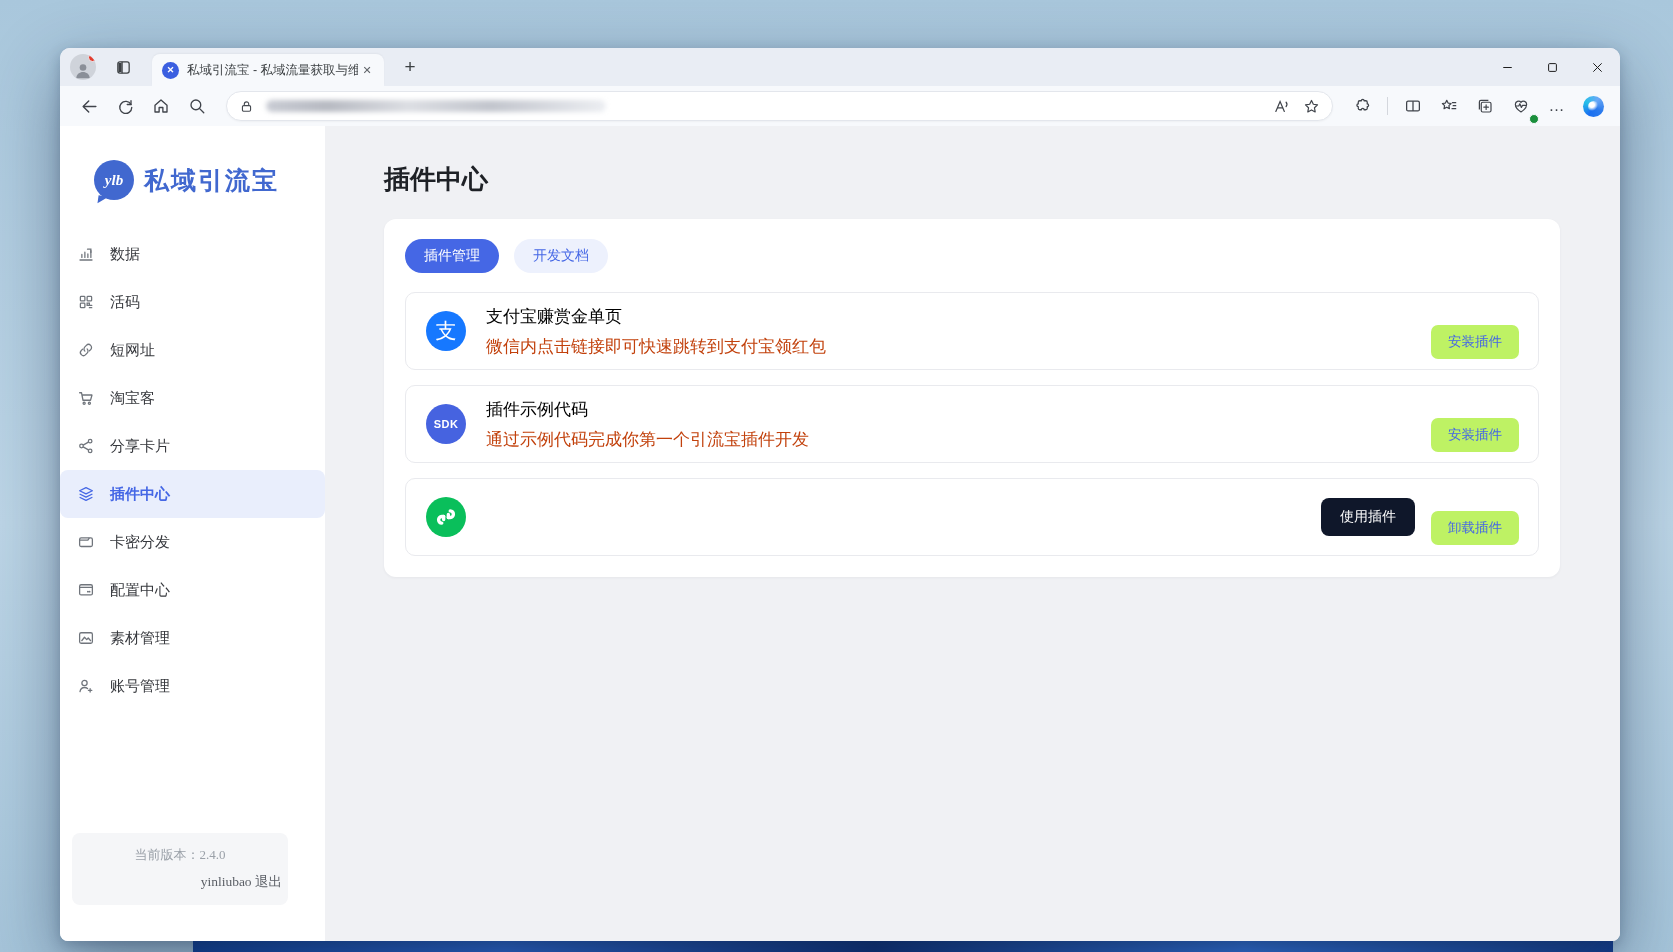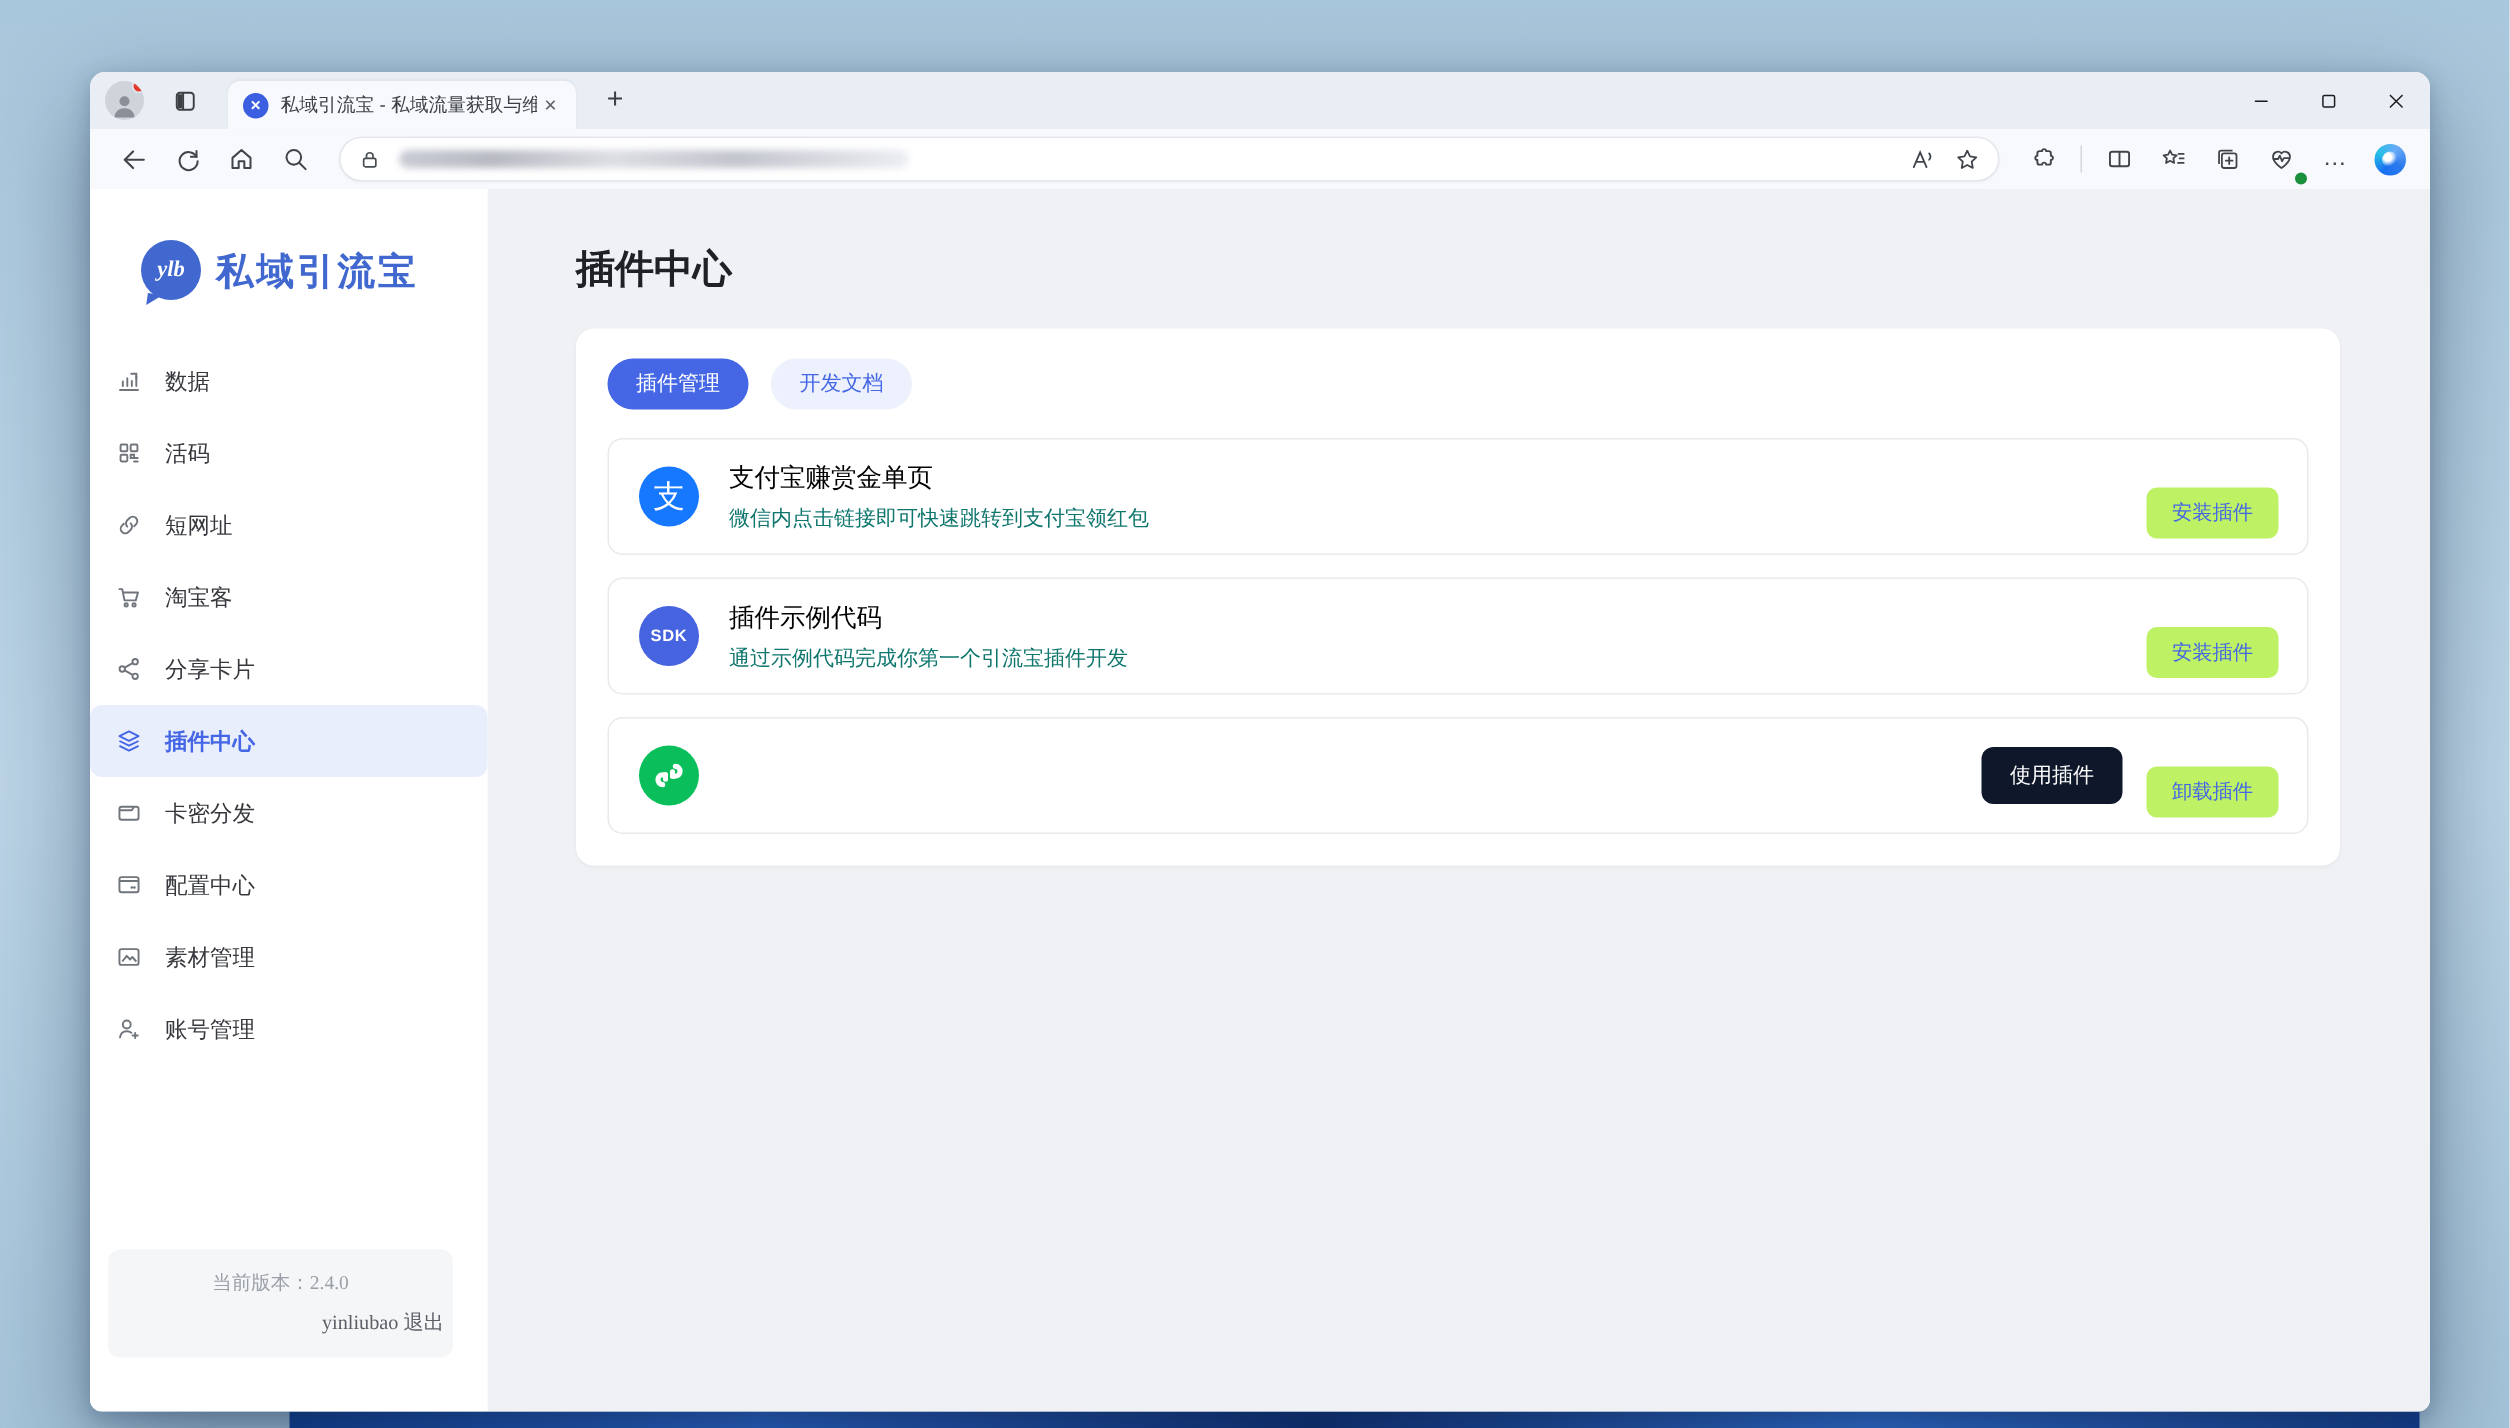--- a/index.html
+++ b/index.html
@@ -54,39 +54,39 @@
   .logo{ display:flex; align-items:center; margin:6px 0 30px 34px; }
   .logo-bubble{ width:40px; height:40px; border-radius:50%; background:#4168cf; color:#fff; display:flex; align-items:center; justify-content:center; font-size:15px; font-weight:bold; font-style:italic; position:relative; flex:none; }
   .logo-bubble::after{ content:""; position:absolute; left:4px; bottom:-4px; width:0; height:0;
     border-left:10px solid #4168cf; border-bottom:8px solid transparent; transform:rotate(8deg); }
   .logo-text{ margin-left:10px; font-size:25px; font-weight:bold; color:#4168cf; letter-spacing:2px; }
   .nav{ padding:0 0; }
   .nav-item{ height:48px; border-radius:8px; display:flex; align-items:center; padding-left:17px; gap:15px; font-size:15px; color:#36383d; cursor:pointer; }
   .nav-item .nicon{ width:18px; height:18px; color:#70757c; flex:none; }
   .nav-item.active{ background:#e9eefc; color:#4567e5; font-weight:bold; }
   .nav-item.active .nicon{ color:#4567e5; }
-  .version-box{ position:absolute; left:12px; right:23px; bottom:36px; background:#f5f6f8; border-radius:8px; padding:13px 6px 14px; text-align:center; }
+  .version-box{ position:absolute; left:12px; right:37px; bottom:36px; background:#f5f6f8; border-radius:8px; padding:13px 6px 14px; text-align:center; }
   .version-line{ font-size:13px; color:#9aa0a8; }
   .account-line{ margin-top:9px; font-size:13.5px; color:#5c6067;text-align:right; }
   .logout{ cursor:pointer; }
   .main{ flex:1; background:#f0f1f4; padding:36px 60px 0 59px; }
   .page-title{ font-size:26px; font-weight:600; color:#1e2126; margin-bottom:22px; }
   .panel{ background:#ffffff; border-radius:12px; padding:20px 21px 21px; box-shadow:0 1px 3px rgba(30,40,60,.05); }
   .tabs{ display:flex; gap:15px; margin-bottom:19px; }
   .tab-pill{ padding:8px 19px; border-radius:18px; font-size:14px; cursor:pointer; border:none; font-family:inherit; }
   .tab-pill.active{ background:#4567e5; color:#ffffff; }
   .tab-pill.inactive{ background:#edf1fd; color:#4567e5; }
   .plugin-row{ border:1px solid #e9eaee; border-radius:10px; height:78px; display:flex; align-items:center; padding:0 19px 0 20px; margin-bottom:15px; background:#fff; }
   .plugin-row:last-child{ margin-bottom:0; }
   .picon{ width:40px; height:40px; border-radius:50%; color:#fff; display:flex; align-items:center; justify-content:center; margin-right:20px; flex:none; }
   .picon.alipay{ background:#1678ff; font-size:21px; }
   .picon.sdk{ background:#4663e0; font-size:11px; font-weight:bold; letter-spacing:.5px; }
   .picon.wxmini{ background:#0abf5b; }
   .ptext .ptitle{ font-size:17px; color:#000000; font-weight:500; }
-  .ptext .pdesc{ font-size:14px; color:#0f766e; margin-top:7px; }
+  .ptext .pdesc{ font-size:17px; color:#c2410c; margin-top:7px; }
   .pspacer{ flex:1; }
   .pbtns{ display:flex; align-items:center; gap:16px; }
   .btn{ border:none; font-family:inherit; border-radius:7px; cursor:pointer; }
   .btn.light{ background:#bef264; color:#4567e5; font-size:13.5px; padding:8px 17px;margin-top:21px; }
   .btn.solid{ background:#0f172a; color:#ffffff; font-size:14px; padding:10px 19px; border-radius:8px; }
   svg{ display:block; }
 </style>
 </head>
 <body>
 

